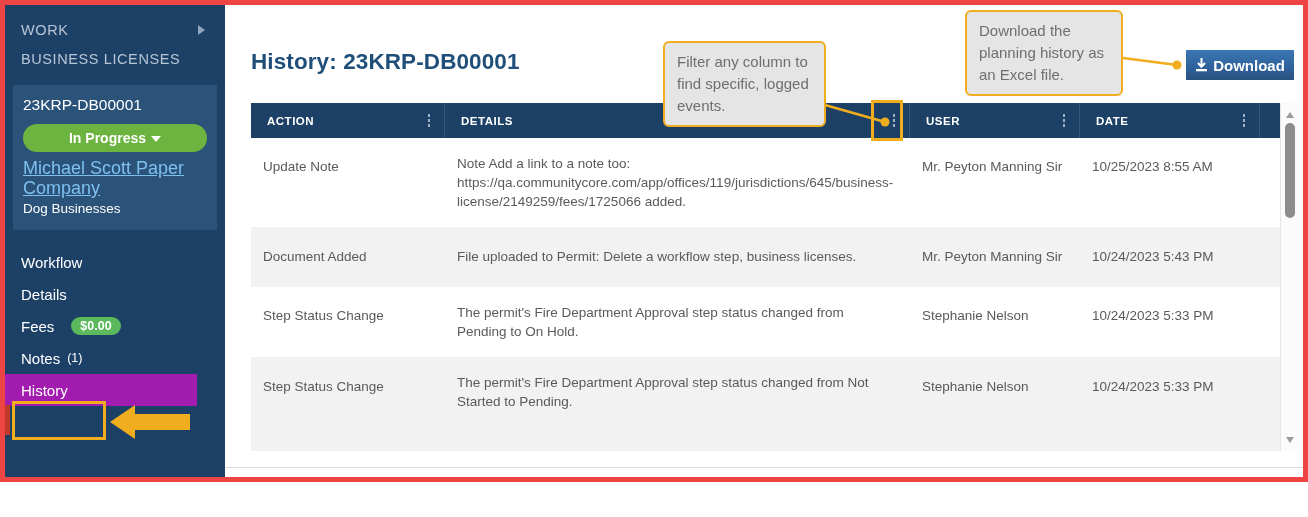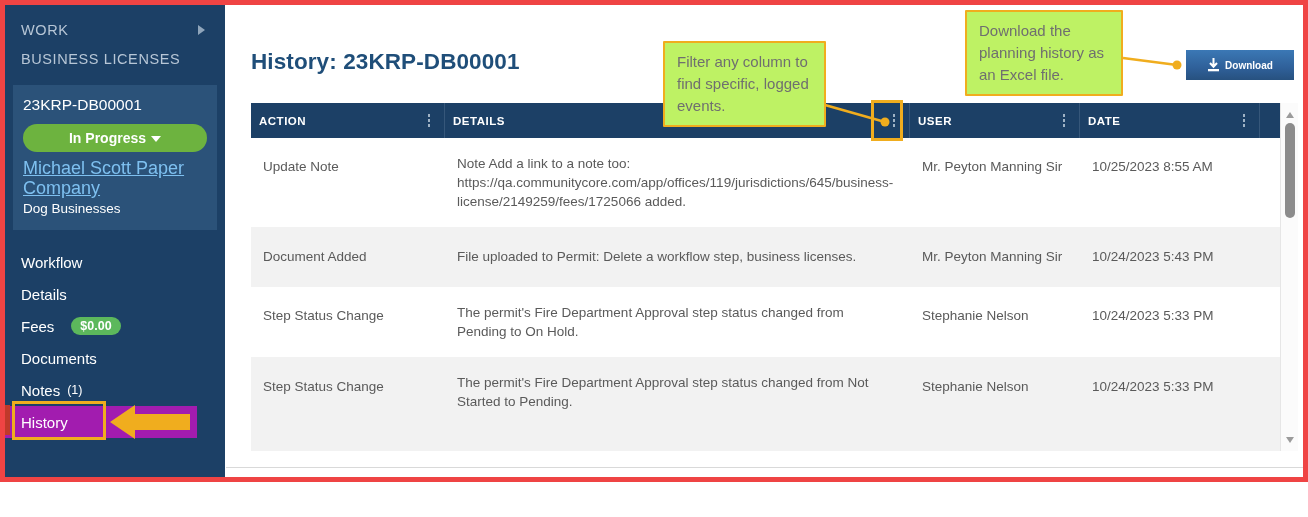--- a/index.html
+++ b/index.html
@@ -114,21 +114,21 @@
     position: absolute; left: 25px; top: 44px;
     font-size: 22.5px; font-weight: bold;
     color: #1f4e79;
     letter-spacing: .1px;
     white-space: nowrap;
   }
   #download-btn {
     position: absolute; right: 18px; top: 45px;
     width: 108px; height: 30px;
     background: linear-gradient(to bottom, #3b78b5 0%, #2f6099 60%, #27517f 100%);
-    color: #ffffff; font-size: 10px; font-weight: bold;
+    color: #ffffff; font-size: 15px; font-weight: bold;
     border: none; cursor: pointer;
     display: flex; align-items: center; justify-content: center; gap: 5px;
     font-family: "Liberation Sans", sans-serif;
     margin-left: 24px;
   }
   #download-btn svg { display: block; }
 
   
   #grid {
     position: absolute; left: 25px; top: 98px;
@@ -139,21 +139,21 @@
     display: flex;
     height: 35px;
     background: #1c4066;
   }
   .hcell {
     position: relative;
     display: flex; align-items: center;
     color: #ffffff;
     font-size: 11.5px; font-weight: bold;
     letter-spacing: .5px;
-    padding-left: 8px;
+    padding-left: 16px;
     border-right: 1px solid #36577a;
     cursor: pointer;
   }
   .hcell .htext { flex: 1; }
   .kebab {
     width: 18px; display: flex; flex-direction: column;
     align-items: center; justify-content: center; gap: 2.5px;
     margin-right: 6px; cursor: pointer;
   }
   .kebab i { width: 2.5px; height: 2.5px; background: #9fb2c5; display: block; }
@@ -212,23 +212,23 @@
   }
   #footer-dl { cursor: pointer; display: block; }
   #bottom-rule {
     position: absolute; left: 0; right: 0; bottom: 9px;
     height: 1px; background: #d9d9d9;
   }
 
   
   .callout {
     position: absolute;
-    background: #bef264;
+    background: #e5e5e5;
     border: 2.5px solid #f0ad1e;
-    border-radius: 1px;
+    border-radius: 6px;
     color: #6f6f6f;
     font-size: 15px;
     line-height: 22px;
     padding: 8px 12px;
     z-index: 40;
   }
   #callout-filter { left: 658px; top: 36px; width: 163px; }
   #callout-download { left: 960px; top: 5px; width: 158px; }
 
   .hl-box {
@@ -272,23 +272,20 @@
         <span>Workflow</span>
       </div>
       <div class="nav-item">
         <span>Details</span>
       </div>
       <div class="nav-item">
         <span>Fees</span>
         <span class="fee-pill">$0.00</span>
       </div>
       <div class="nav-item">
-        <span>Documents</span>
-      </div>
-      <div class="nav-item">
         <span>Notes</span>
         <span class="count">(1)</span>
       </div>
       <div class="nav-item active">
         <span>History</span>
       </div>
     </div>
 
     <div id="redtab"></div>
   </div>

